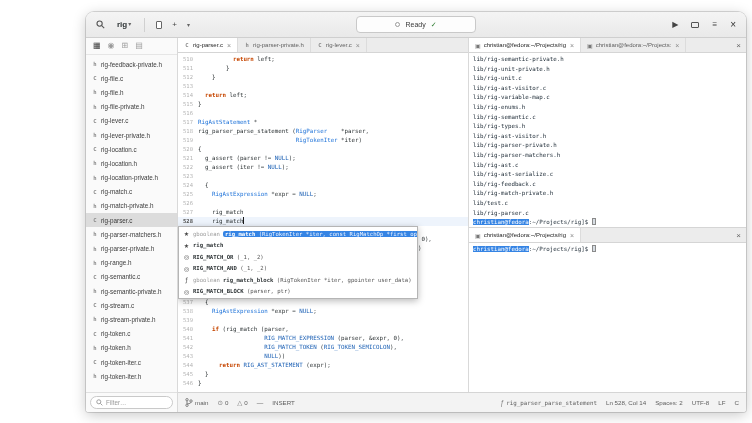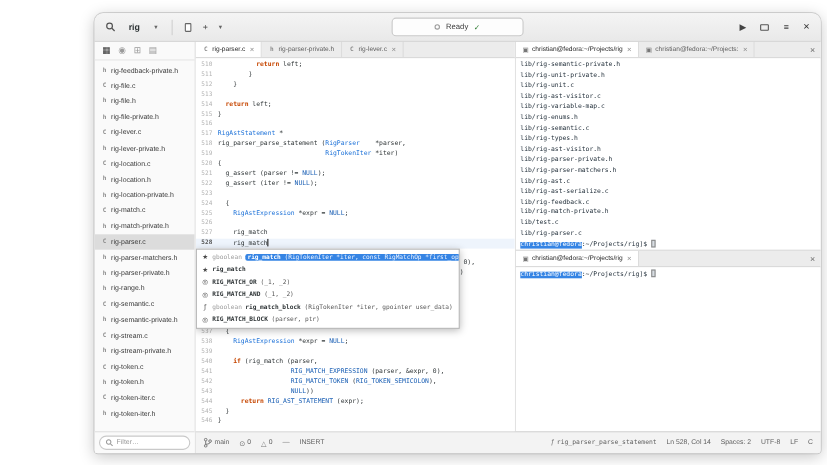--- a/index.html
+++ b/index.html
@@ -6,21 +6,21 @@
 html,body{width:752px;height:423px;background:#ffffff;font-family:"Liberation Sans",sans-serif}
 .stage{position:relative;width:752px;height:423px;overflow:hidden;background:#fff}
 .window{position:absolute;left:86px;top:12px;width:660px;height:400px;background:#fff;
   border-radius:8px 8px 3px 3px;box-shadow:0 3px 14px rgba(0,0,0,.22),0 0 0 1px rgba(0,0,0,.14);
   display:flex;flex-direction:column;overflow:hidden}
 
 .headerbar{flex:0 0 26px;background:linear-gradient(#f4f4f4,#e9e9e9);border-bottom:1px solid #cfcfcf;
   display:flex;align-items:center;padding:0 7px;gap:4px;position:relative}
 .icon-btn{border:none;background:transparent;color:#444;font-size:8px;line-height:1;cursor:default;
   display:flex;align-items:center;gap:2px;padding:2px 3px;border-radius:3px;font-family:"Liberation Sans",sans-serif}
-.proj-btn{border:none;background:transparent;display:flex;align-items:flex-start;gap:13px;padding:2px 5px;border-radius:3px}
+.proj-btn{border:none;background:transparent;display:flex;align-items:flex-start;gap:1px;padding:2px 5px;border-radius:3px}
 .proj-name{font-size:8px;font-weight:bold;color:#2e3436}
 .caret{font-size:6px;color:#666}
 .hb-sep{width:1px;height:14px;background:#d0d0d0;margin:0 4px}
 .page-ico{display:inline-block;width:6px;height:8px;border:1px solid #666;border-radius:1px;background:#fff}
 .omnibar{position:absolute;left:50%;transform:translateX(-50%);top:4px;height:17px;min-width:120px;
   background:#fdfdfd;border:1px solid #c9c9c9;border-radius:4px;display:flex;align-items:center;
   justify-content:center;gap:5px;padding:0 10px}
 .omni-dot{width:5px;height:5px;border:1px solid #9a9a9a;border-radius:50%}
 .omni-text{font-size:7px;color:#3a3a3a}
 .omni-check{font-size:7px;color:#2e7d32}

